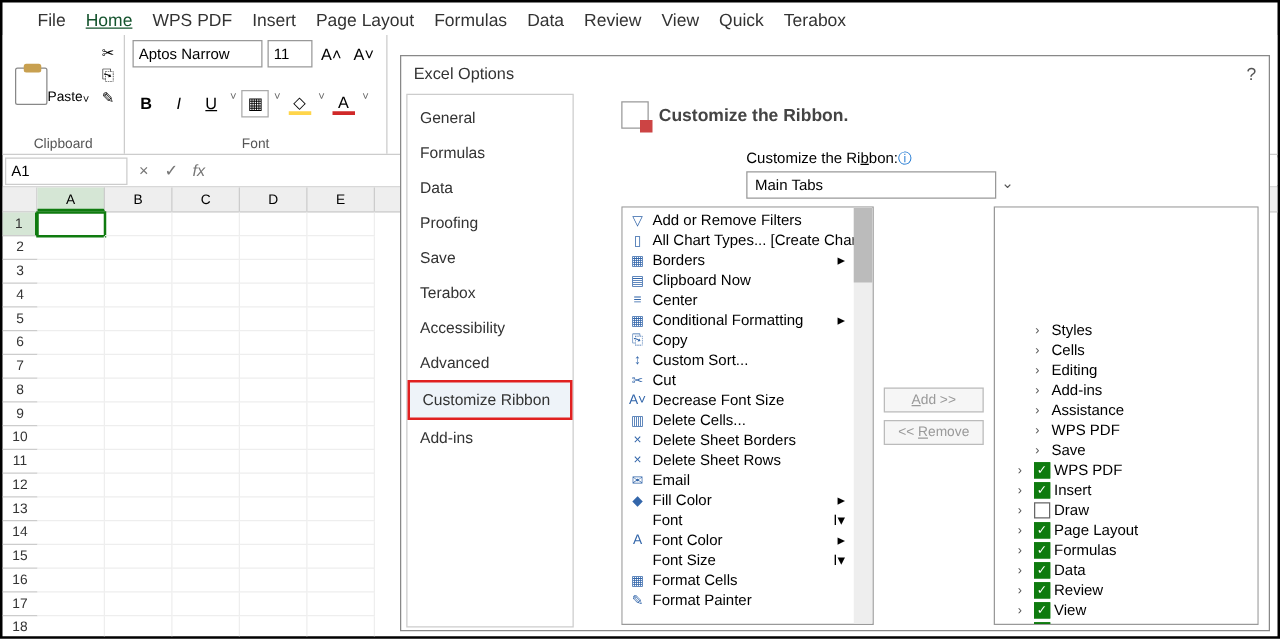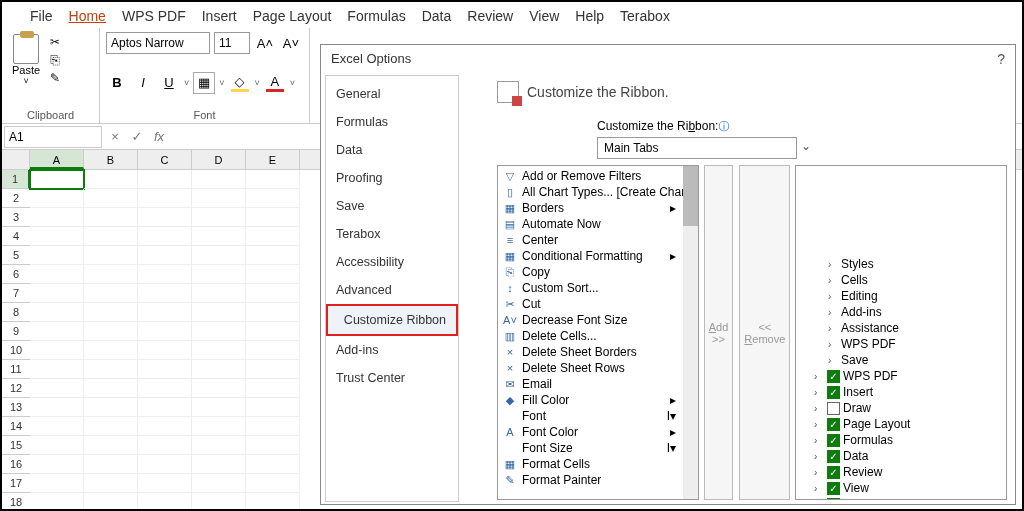--- a/index.html
+++ b/index.html
@@ -1,25 +1,25 @@
 <!DOCTYPE html>
 <html><head>
 <meta charset="utf-8">
 <style>
   * { box-sizing: border-box; font-family: "Segoe UI", Arial, sans-serif; }
   body { margin: 0; background: #fff; width: 1024px; height: 511px; overflow: hidden; border: 2px solid #000; position: relative; }
   .menubar { display: flex; gap: 16px; padding: 6px 38px 4px 28px; font-size: 14px; color: #333; }
   .menubar .item { cursor: pointer; }
-  .menubar .item.active { text-decoration: underline; color: #c2410c; }
+  .menubar .item.active { text-decoration: underline; color: #14532d; }
   .ribbon { display: flex; border-bottom: 1px solid #ccc; height: 96px; background: #fff; }
   .ribbon-group { border-right: 1px solid #ccc; padding: 4px 6px 2px 6px; display: flex; flex-direction: column; justify-content: space-between; }
   .ribbon-group-label { font-size: 11px; text-align: center; color: #555; padding-top: 2px; }
-  .ribbon-row { display: flex; align-items: center; gap: 4px; }
+  .ribbon-row { display: flex; gap: 4px; }
   .paste-area { display: flex; gap: 2px; }
-  .paste-big { display: flex; flex-direction: column; align-items: center; font-size: 11px; padding: 2px 4px; }
+  .paste-big { display: flex; flex-direction: row; align-items: flex-end; font-size: 11px; padding: 2px 4px; }
   .paste-big .icon { width: 26px; height: 30px; border: 1px solid #888; background: #fff; border-radius: 2px; position: relative; }
   .paste-big .icon::before { content: ""; position: absolute; top: -4px; left: 6px; width: 14px; height: 7px; background: #c8a050; border-radius: 2px; }
   .mini-col { display: flex; flex-direction: column; gap: 2px; padding-top: 2px; }
   .mini-icon { width: 18px; height: 16px; display: flex; align-items: center; justify-content: center; font-size: 12px; }
   .font-select { height: 22px; border: 1px solid #999; font-size: 12px; padding: 0 16px 0 4px; background: #fff; }
   .btn-sq { width: 22px; height: 22px; display: inline-flex; align-items: center; justify-content: center; font-size: 13px; border: none; background: none; cursor: pointer; }
   .btn-sq.boxed { border: 1px solid #aaa; }
   .color-bar { width: 18px; height: 3px; display: block; }
   .fx-bar { display: flex; align-items: center; border-bottom: 1px solid #ccc; height: 26px; }
   .name-box { width: 98px; border: 1px solid #ccc; margin: 0 2px; height: 22px; font-size: 12px; padding: 0 4px; }
@@ -34,35 +34,35 @@
   .cell { width: 54px; height: 19px; border-right: 1px solid #eee; border-bottom: 1px solid #eee; }
   .cell.sel { outline: 2px solid #0f7b0f; outline-offset: -1px; }
   .row-hdr.sel { background: #d5e6d5; border-right: 2px solid #0f7b0f; }
   
   .dialog { position: absolute; left: 318px; top: 42px; right: 6px; bottom: 4px; background: #fff; border: 1px solid #888; display: flex; flex-direction: column; }
   .dlg-title { font-size: 13px; padding: 6px 10px; color: #333; display: flex; justify-content: space-between; }
   .dlg-body { display: flex; flex: 1; overflow: hidden; }
   .dlg-nav { width: 134px; border: 1px solid #ccc; margin: 2px 4px 2px 4px; padding: 4px 0; overflow: visible; }
   .dlg-nav-item { font-size: 12.5px; padding: 7px 10px; cursor: pointer; color: #333; white-space: nowrap; }
   .dlg-nav-item.sel { background: #eef3f9; }
-  .hl-red { border: 2px solid #e02020; text-align: right; }
+  .hl-red { border: 2px solid #e02020; }
   .dlg-main { flex: 1; padding: 8px 8px 4px 34px; display: flex; flex-direction: column; overflow: hidden; }
-  .dlg-main-head { display: flex; align-items: center; gap: 8px; font-size: 14px; color: #444; margin-bottom: 16px; }
+  .dlg-main-head { display: flex; align-items: center; gap: 8px; font-size: 14px; color: #444; margin-bottom: 16px; font-weight: bold; }
   .dlg-main-head .ticon { width: 22px; height: 22px; border: 1px solid #999; position: relative; }
   .dlg-main-head .ticon::after { content: ""; position: absolute; right: -4px; bottom: -4px; width: 10px; height: 10px; background: #c44; }
   .sel-box { height: 22px; border: 1px solid #999; font-size: 12px; padding: 0 18px 0 6px; background: #fff; min-width: 214px; appearance: none; position: relative; }
   .sel-wrap { position: relative; display: inline-block; }
   .sel-wrap::after { content: "⌄"; position: absolute; right: 6px; top: 2px; font-size: 12px; color: #555; pointer-events: none; }
   .lists-row { display: flex; gap: 8px; flex: 1; overflow: hidden; margin-top: 6px; }
   .list-box { border: 1px solid #999; flex: 1; overflow-y: auto; font-size: 12px; padding: 2px 0; position: relative; }
   .list-box .scrollbar { position: absolute; right: 0; top: 0; bottom: 0; width: 15px; background: #eee; }
   .list-box .thumb { position: absolute; right: 0; width: 15px; background: #bbb; }
   .li { display: flex; align-items: center; gap: 4px; padding: 1px 4px; white-space: nowrap; cursor: pointer; }
   .li .icn { width: 16px; height: 14px; display: inline-flex; align-items: center; justify-content: center; font-size: 11px; color: #36a; }
-  .mid-btns { display: flex; flex-direction: row; gap: 6px; justify-content: center; width: 80px; }
+  .mid-btns { display: flex; flex-direction: column; gap: 6px; justify-content: center; width: 80px; }
   .mid-btn { border: 1px solid #bbb; background: #f6f6f6; font-size: 11px; padding: 3px 4px; color: #999; text-align: center; }
   .tabs-tree { border: 1px solid #999; width: 212px; overflow-y: auto; font-size: 12px; position: relative; }
   .tree-item { display: flex; align-items: center; gap: 3px; padding: 1px 4px; white-space: nowrap; }
   .tree-item .chk { width: 13px; height: 13px; border: 1px solid #666; display: inline-flex; align-items: center; justify-content: center; font-size: 10px; }
   .tree-item .chk.on { background: #0f7b0f; color: #fff; border-color: #0f7b0f; }
   .tree-item .car { width: 10px; font-size: 10px; color: #555; }
   .indent1 { padding-left: 18px; }
   .indent2 { padding-left: 32px; }
   .right-col { display: flex; flex-direction: column; width: 220px; }
   .help-q { font-size: 14px; color: #555; cursor: pointer; }
@@ -75,21 +75,21 @@
 <div class="menubar">
   <span class="item">File</span>
   <span class="item active">Home</span>
   <span class="item">WPS PDF</span>
   <span class="item">Insert</span>
   <span class="item">Page Layout</span>
   <span class="item">Formulas</span>
   <span class="item">Data</span>
   <span class="item">Review</span>
   <span class="item">View</span>
-  <span class="item">Help</span>
+  <span class="item">Quick</span>
   <span class="item">Terabox</span>
 </div>
 
 <div class="ribbon">
   <div class="ribbon-group" style="width:98px">
     <div class="paste-area">
       <div class="paste-big">
         <span class="icon"></span>
         <span>Paste</span>
         <span style="font-size:9px">˅</span>
@@ -306,21 +306,20 @@
         <div class="dlg-nav-item">General</div>
         <div class="dlg-nav-item">Formulas</div>
         <div class="dlg-nav-item">Data</div>
         <div class="dlg-nav-item">Proofing</div>
         <div class="dlg-nav-item">Save</div>
         <div class="dlg-nav-item">Terabox</div>
         <div class="dlg-nav-item">Accessibility</div>
         <div class="dlg-nav-item">Advanced</div>
         <div class="dlg-nav-item sel hl-red">Customize Ribbon</div>
         <div class="dlg-nav-item">Add-ins</div>
-        <div class="dlg-nav-item">Trust Center</div>
       </div>
     <div class="dlg-main">
       <div class="dlg-main-head">
         <span class="ticon"></span>
         <span>Customize the Ribbon.</span>
       </div>
       <div style="display:flex;gap:12px;align-items:flex-start">
         <div style="width:88px"></div>
         <div class="right-col">
           <div style="font-size:12px;margin-bottom:3px"><span>Customize the Ri<span class="under">b</span>bon:</span><span class="info-i">ⓘ</span></div>
@@ -340,21 +339,21 @@
               <span class="icn">▯</span>
               <span>All Chart Types... [Create Chart]</span>
             </div>
             <div class="li">
               <span class="icn">▦</span>
               <span>Borders</span>
               <span style="margin-left: auto; padding-right: 18px;">▸</span>
             </div>
             <div class="li">
               <span class="icn">▤</span>
-              <span>Automate Now</span>
+              <span>Clipboard Now</span>
             </div>
             <div class="li">
               <span class="icn">≡</span>
               <span>Center</span>
             </div>
             <div class="li">
               <span class="icn">▦</span>
               <span>Conditional Formatting</span>
               <span style="margin-left: auto; padding-right: 18px;">▸</span>
             </div>

